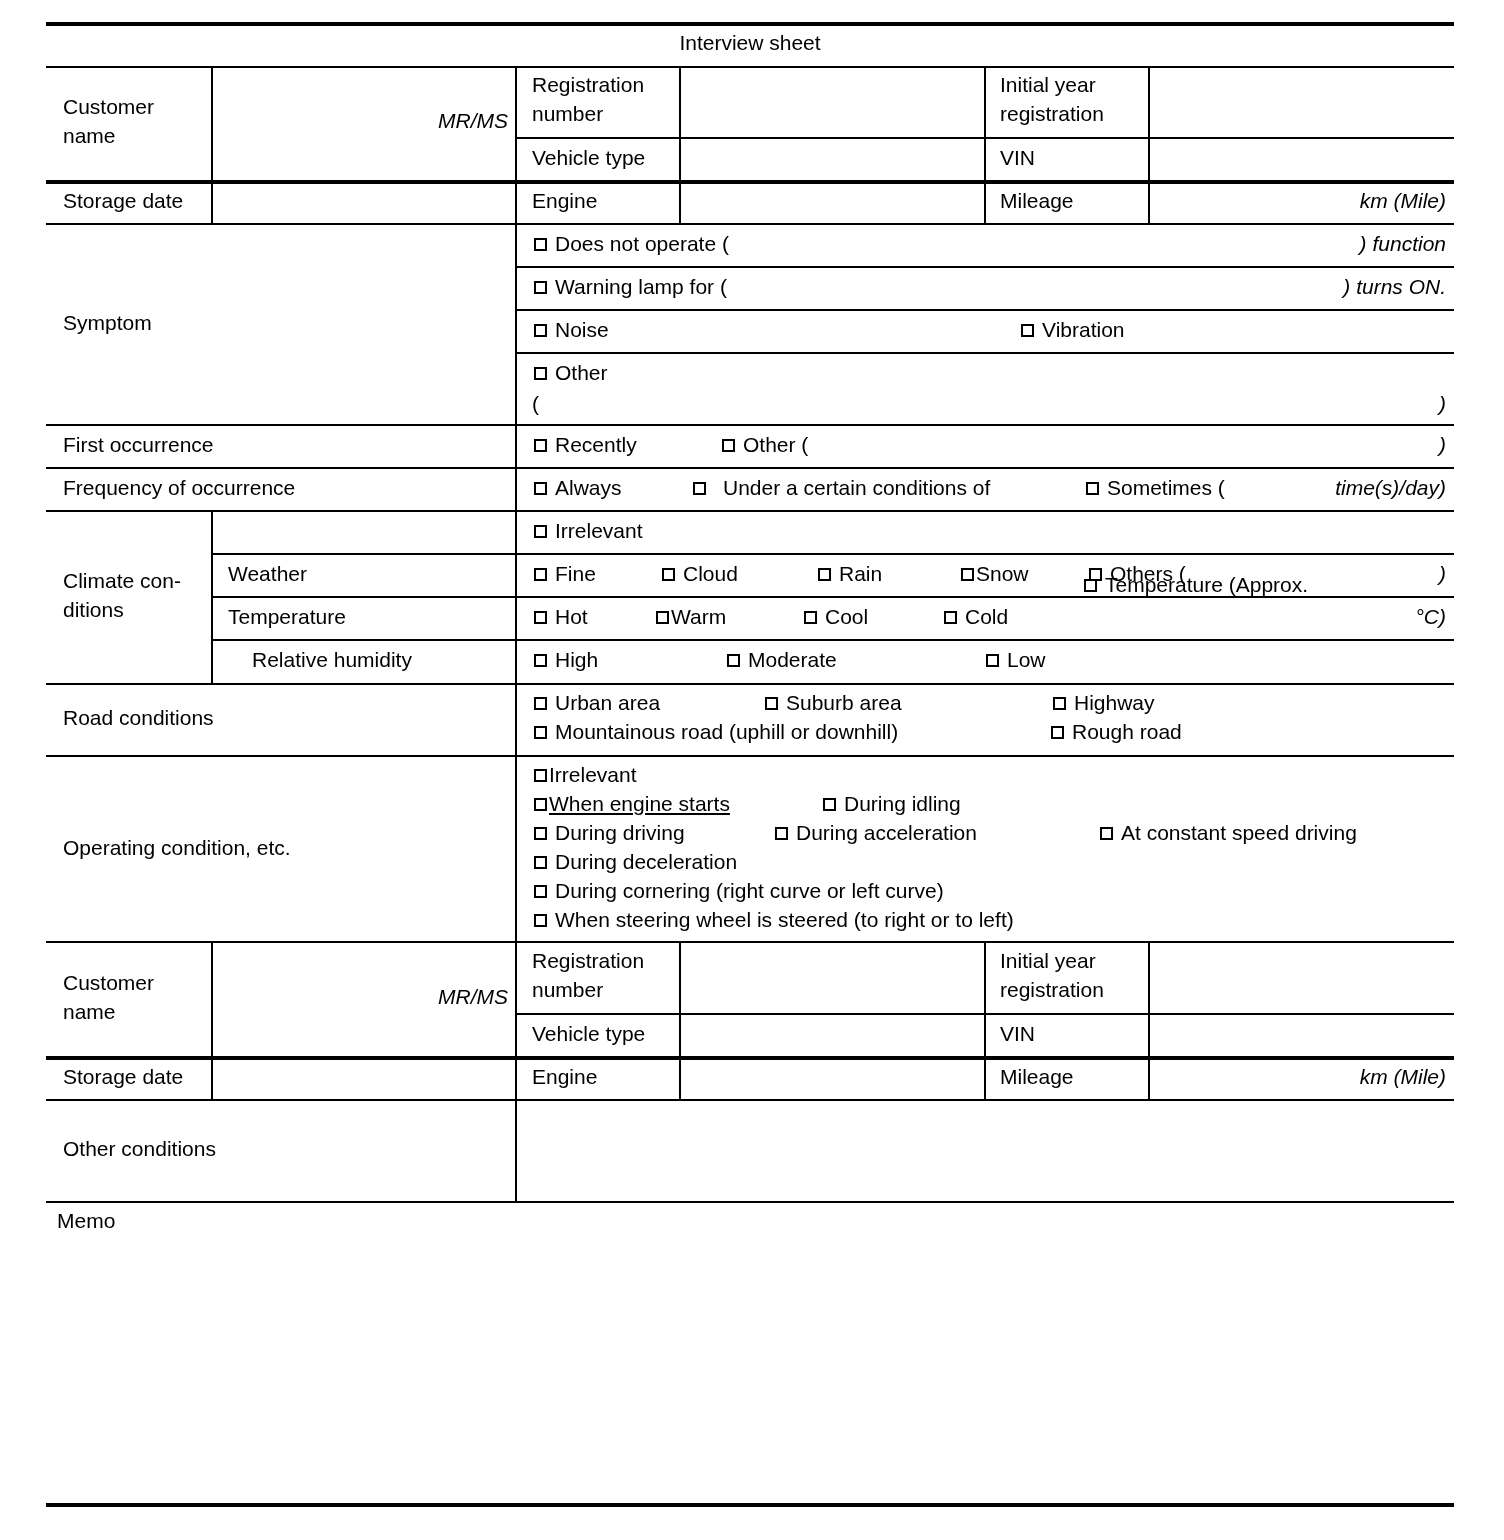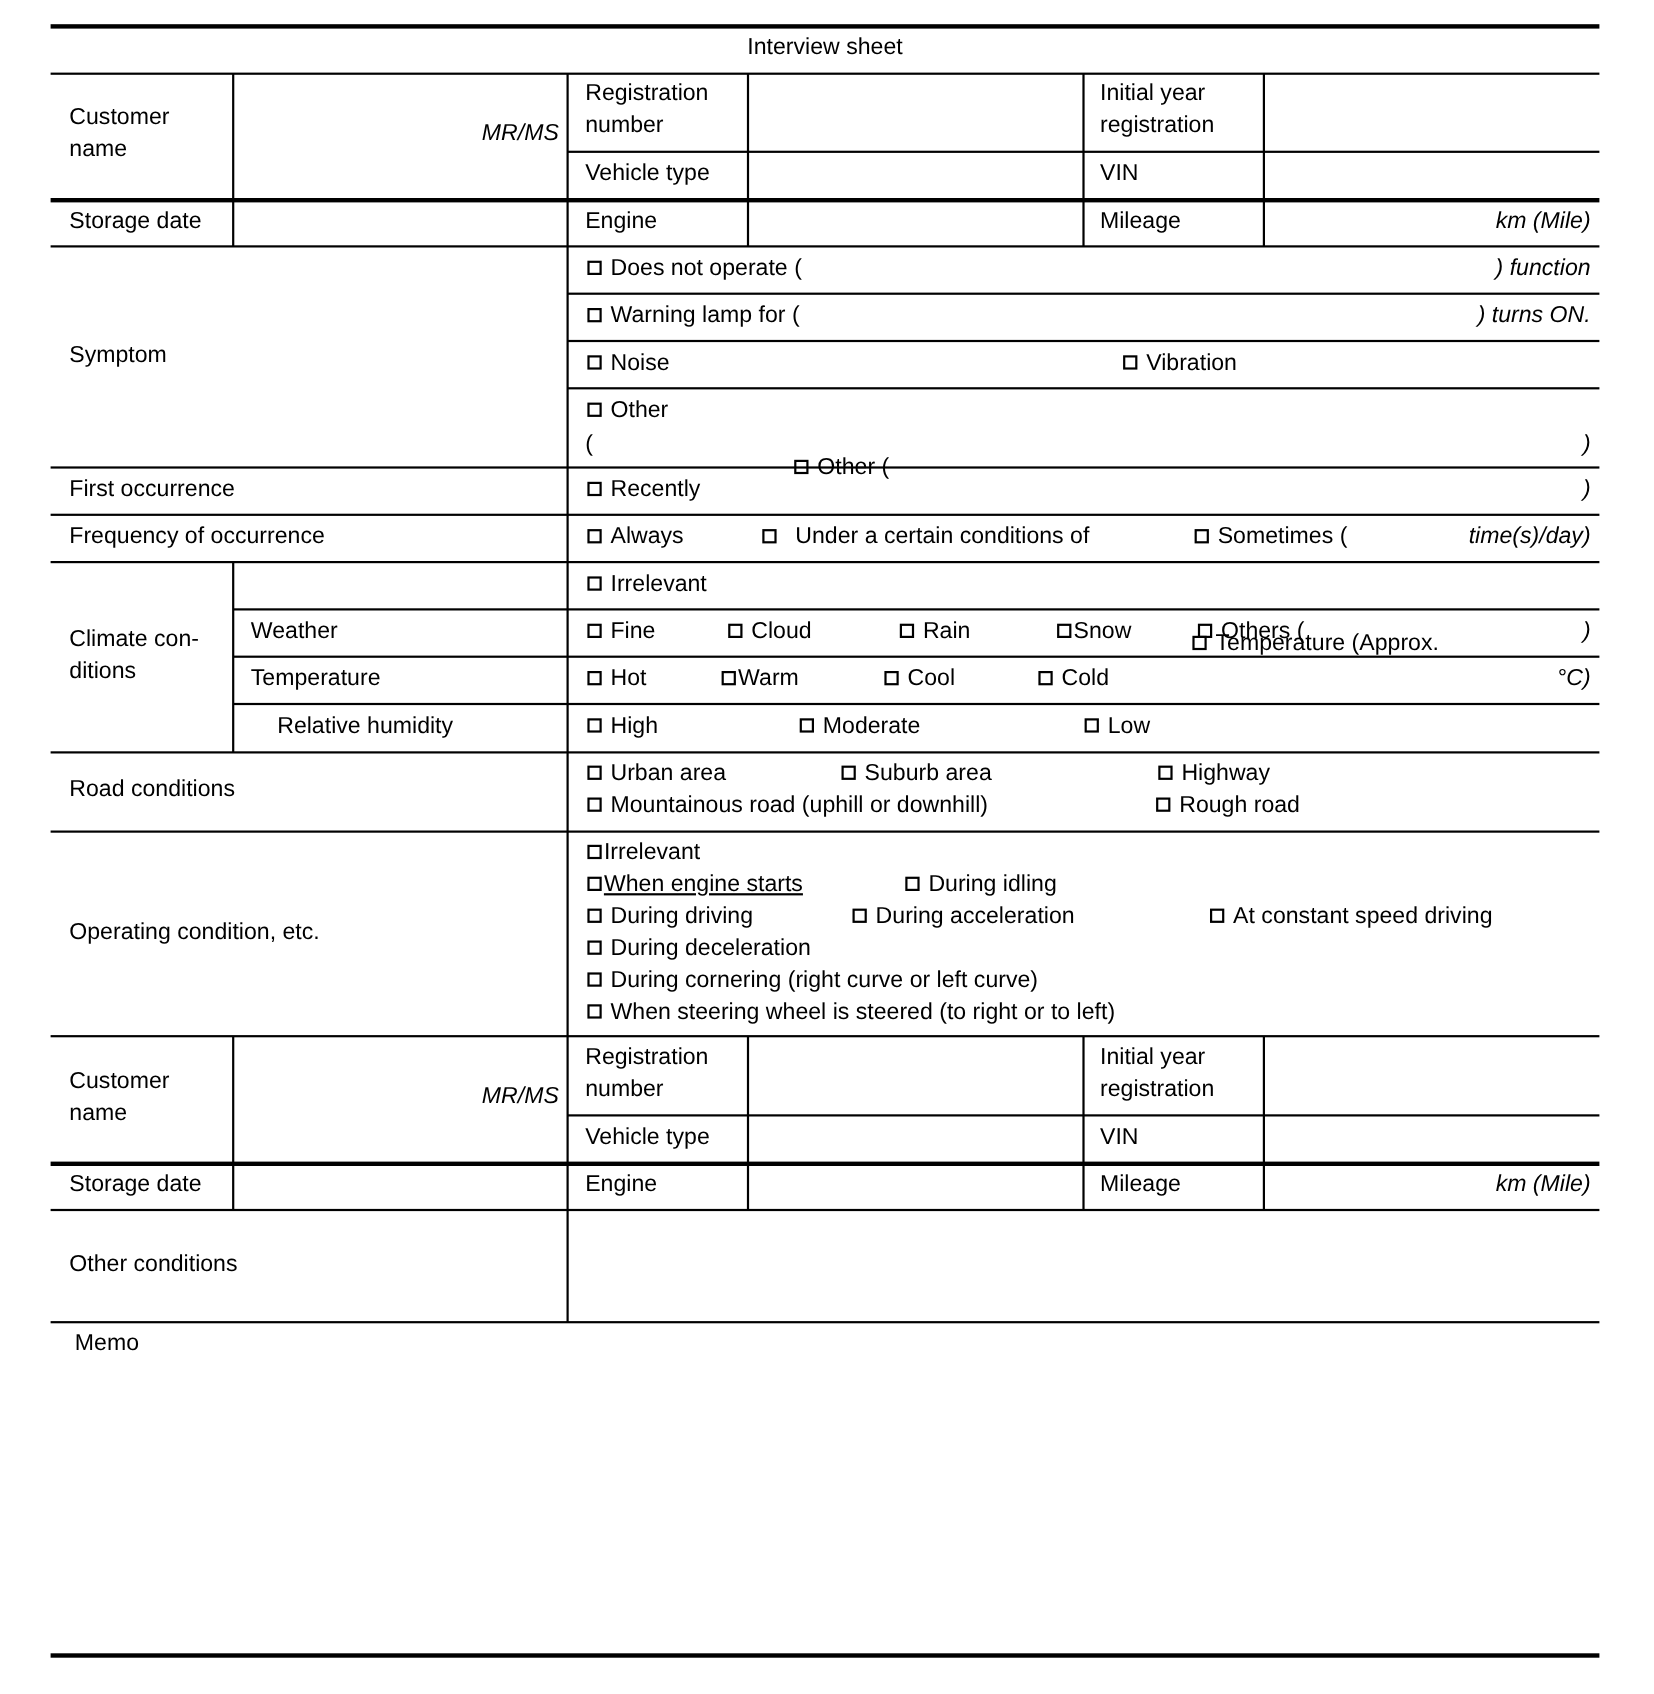--- a/index.html
+++ b/index.html
@@ -85,21 +85,21 @@
 <div class="opt" style="left:534px;top:272px;"><span class="cb"></span><span>Warning lamp for (</span></div>
 <div class="t r" style="left:1100px;width:346px;top:272px;">) turns ON.</div>
 <div class="opt" style="left:534px;top:315px;"><span class="cb"></span><span>Noise</span></div>
 <div class="opt" style="left:1021px;top:315px;"><span class="cb"></span><span>Vibration</span></div>
 <div class="opt" style="left:534px;top:358px;"><span class="cb"></span><span>Other</span></div>
 <div class="t" style="left:532px;top:389px;">(</div>
 <div class="t r" style="left:1400px;width:46px;top:389px;">)</div>
 
 <div class="t" style="left:63px;top:430px;">First occurrence</div>
 <div class="opt" style="left:534px;top:430px;"><span class="cb"></span><span>Recently</span></div>
-<div class="opt" style="left:702px;top:410px;padding-left:20px;"><span class="cb"></span><span>Other (</span></div>
+<div class="opt" style="left:702px;top:430px;padding-left:20px;"><span class="cb"></span><span>Other (</span></div>
 <div class="t r" style="left:1400px;width:46px;top:430px;">)</div>
 
 <div class="t" style="left:63px;top:473px;">Frequency of occurrence</div>
 <div class="opt" style="left:534px;top:473px;"><span class="cb"></span><span>Always</span></div>
 <div class="opt" style="left:693px;top:473px;"><span class="cb" style="margin-right:17px;"></span><span>Under a certain conditions of</span></div>
 <div class="opt" style="left:1086px;top:473px;"><span class="cb"></span><span>Sometimes (</span></div>
 <div class="t r" style="left:1250px;width:196px;top:473px;">time(s)/day)</div>
 
 <div class="t" style="left:63px;top:566px;line-height:29px;">
   <div>Climate con-</div>
@@ -160,14 +160,14 @@
 <div class="t" style="left:63px;top:1062px;">Storage date</div>
 <div class="field" style="left:213px;top:1060px;width:302px;height:39px;"></div>
 <div class="t" style="left:532px;top:1062px;">Engine</div>
 <div class="field" style="left:681px;top:1060px;width:303px;height:39px;"></div>
 <div class="t" style="left:1000px;top:1062px;">Mileage</div>
 <div class="field" style="left:1150px;top:1060px;width:303px;height:39px;"></div>
 <div class="t r" style="left:1150px;width:296px;top:1062px;">km (Mile)</div>
 
 <div class="t" style="left:63px;top:1134px;">Other conditions</div>
 <div class="field" style="left:517px;top:1101px;width:936px;height:100px;"></div>
-<div class="t" style="left:68px;top:1206px;">Memo</div>
+<div class="t" style="left:57px;top:1206px;">Memo</div>
 <div class="field" style="left:46px;top:1240px;width:1408px;height:260px;"></div>
 
 </body></html>

